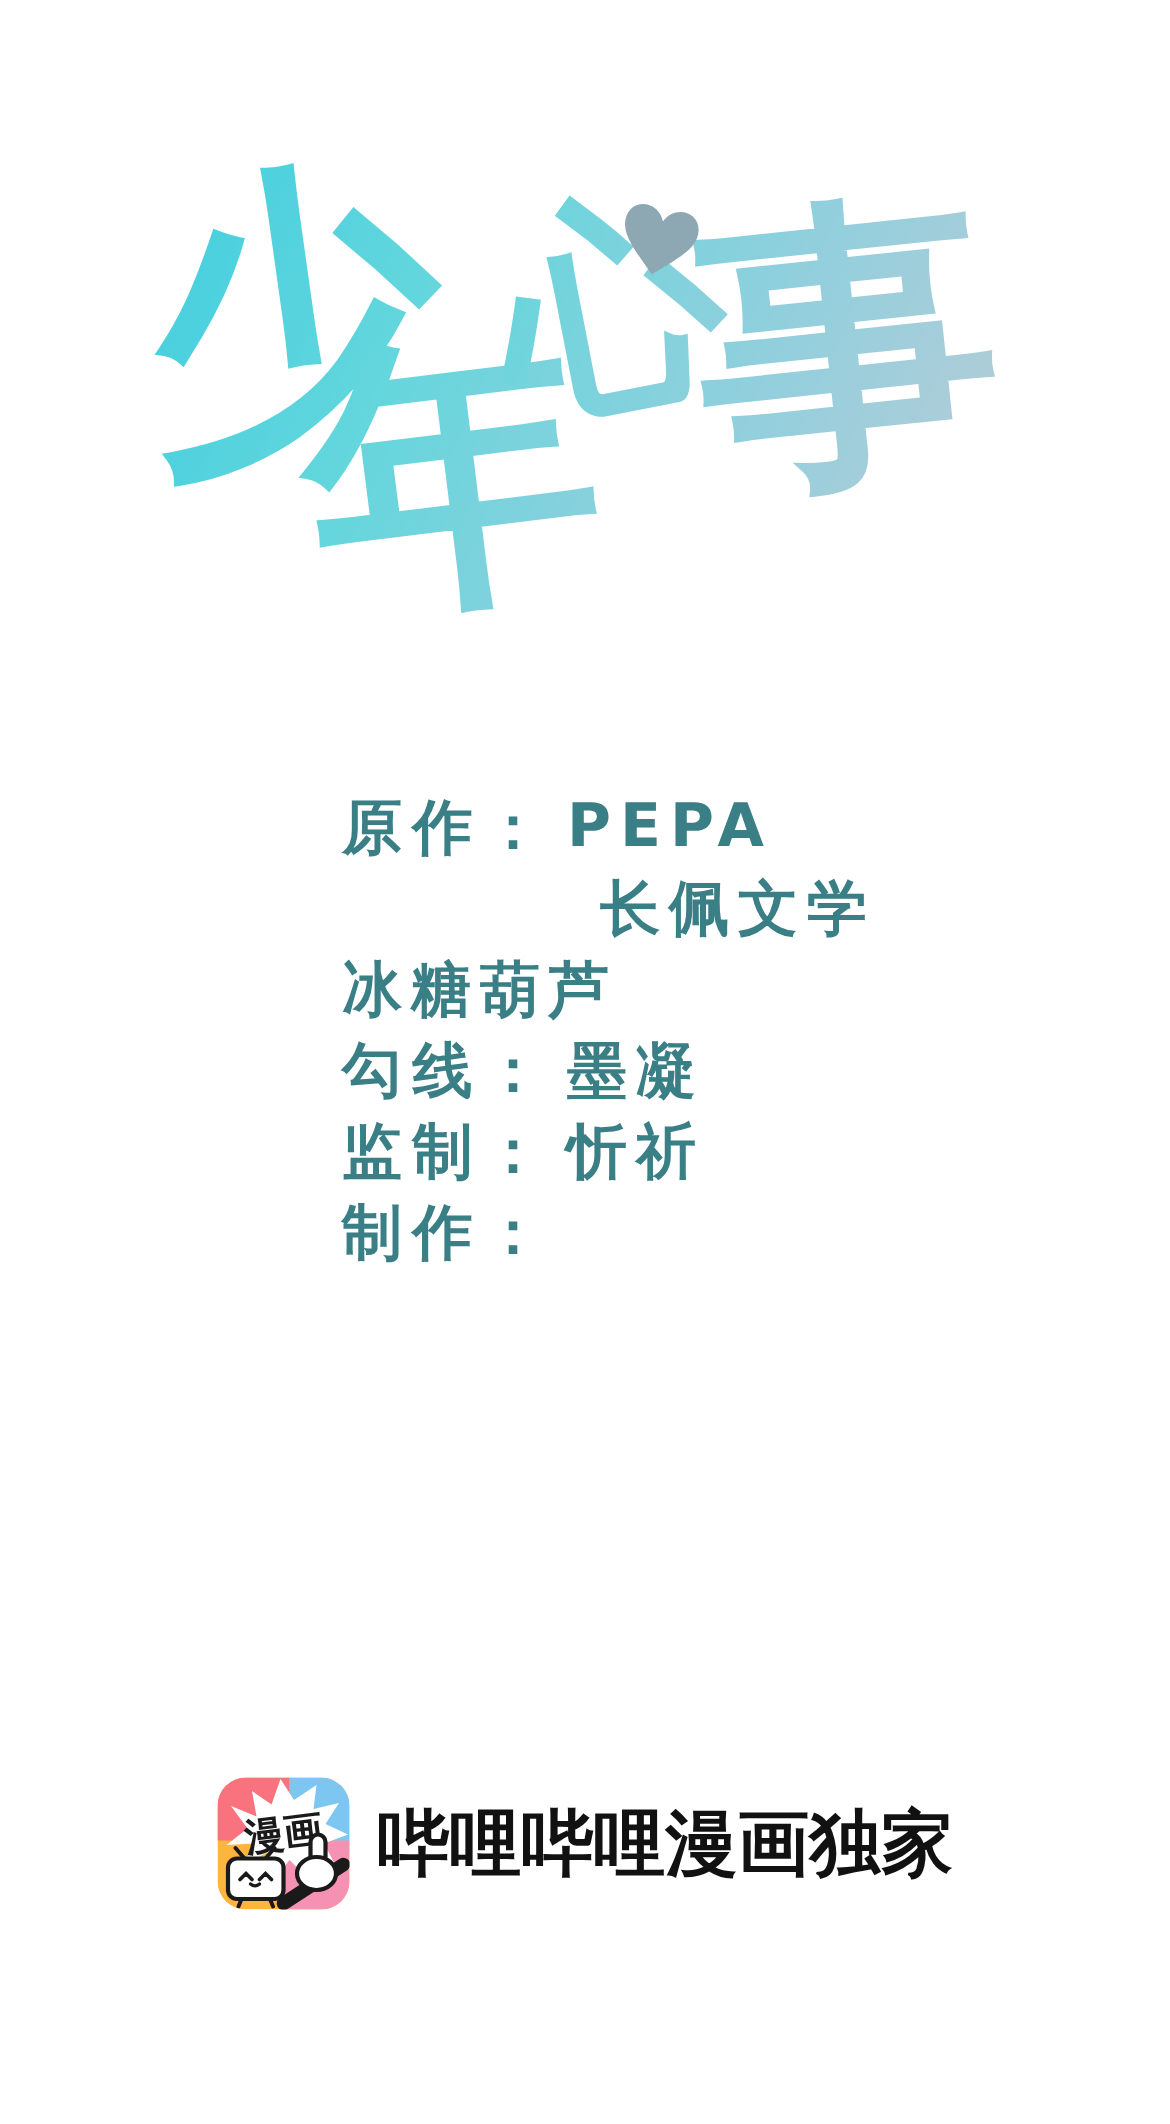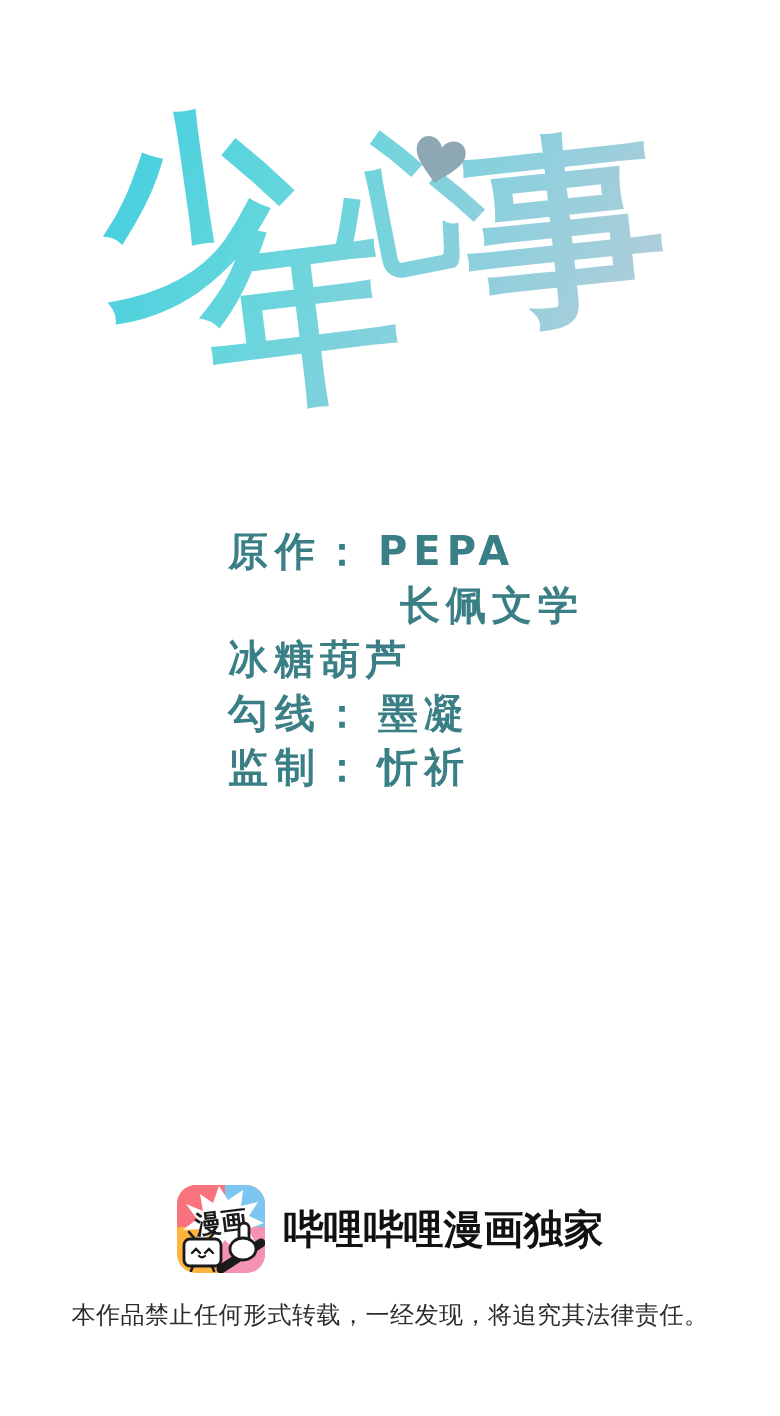--- a/index.html
+++ b/index.html
@@ -50,21 +50,21 @@
     position: absolute;
     left: 0; top: 1183px;
     width: 780px; height: 92px;
     display: flex;
     align-items: center;
     justify-content: center;
     gap: 19px;
   }
   .app-icon { width: 88px; height: 88px; flex: 0 0 auto; }
   .publisher-name {
-    font-size: 40px;
+    font-size: 48px;
     font-weight: 800;
     color: #111111;
     letter-spacing: 0px;
     white-space: nowrap;
   }
 
   
   .disclaimer {
     position: absolute;
     left: 0; top: 1299px;
@@ -111,20 +111,21 @@
     </div>
     <div class="credit-row">
       <span class="credit-label">勾线：</span>
       <span class="credit-value">墨凝</span>
     </div>
     <div class="credit-row">
       <span class="credit-label">监制：</span>
       <span class="credit-value">忻祈</span>
     </div>
     <div class="credit-row">
+      <span class="credit-label">制作：</span>
     </div>
     <div class="credit-row">
     </div>
   </div>
 
   <div class="publisher">
     <svg class="app-icon" viewBox="0 0 88 88" xmlns="http://www.w3.org/2000/svg">
       <defs>
         <clipPath id="iconClip">
             <rect x="0" y="0" width="88" height="88" rx="19"></rect>
@@ -149,15 +150,14 @@
         <g>
           <path d="M44,84 L84,58" stroke="#1a1a1a" stroke-width="9" stroke-linecap="round"></path>
           <rect x="62" y="38" width="10" height="20" rx="5" fill="#ffffff" stroke="#1a1a1a" stroke-width="2.8"></rect>
           <ellipse cx="66" cy="64" rx="13" ry="11" fill="#ffffff" stroke="#1a1a1a" stroke-width="2.8"></ellipse>
         </g>
       </g>
     </svg>
     <div class="publisher-name">哔哩哔哩漫画独家</div>
   </div>
 
-  <div class="disclaimer">本作品禁止任何形式转载，一经发现，将追究其法律责任。</div>
 
 </div>
 
 </body></html>

